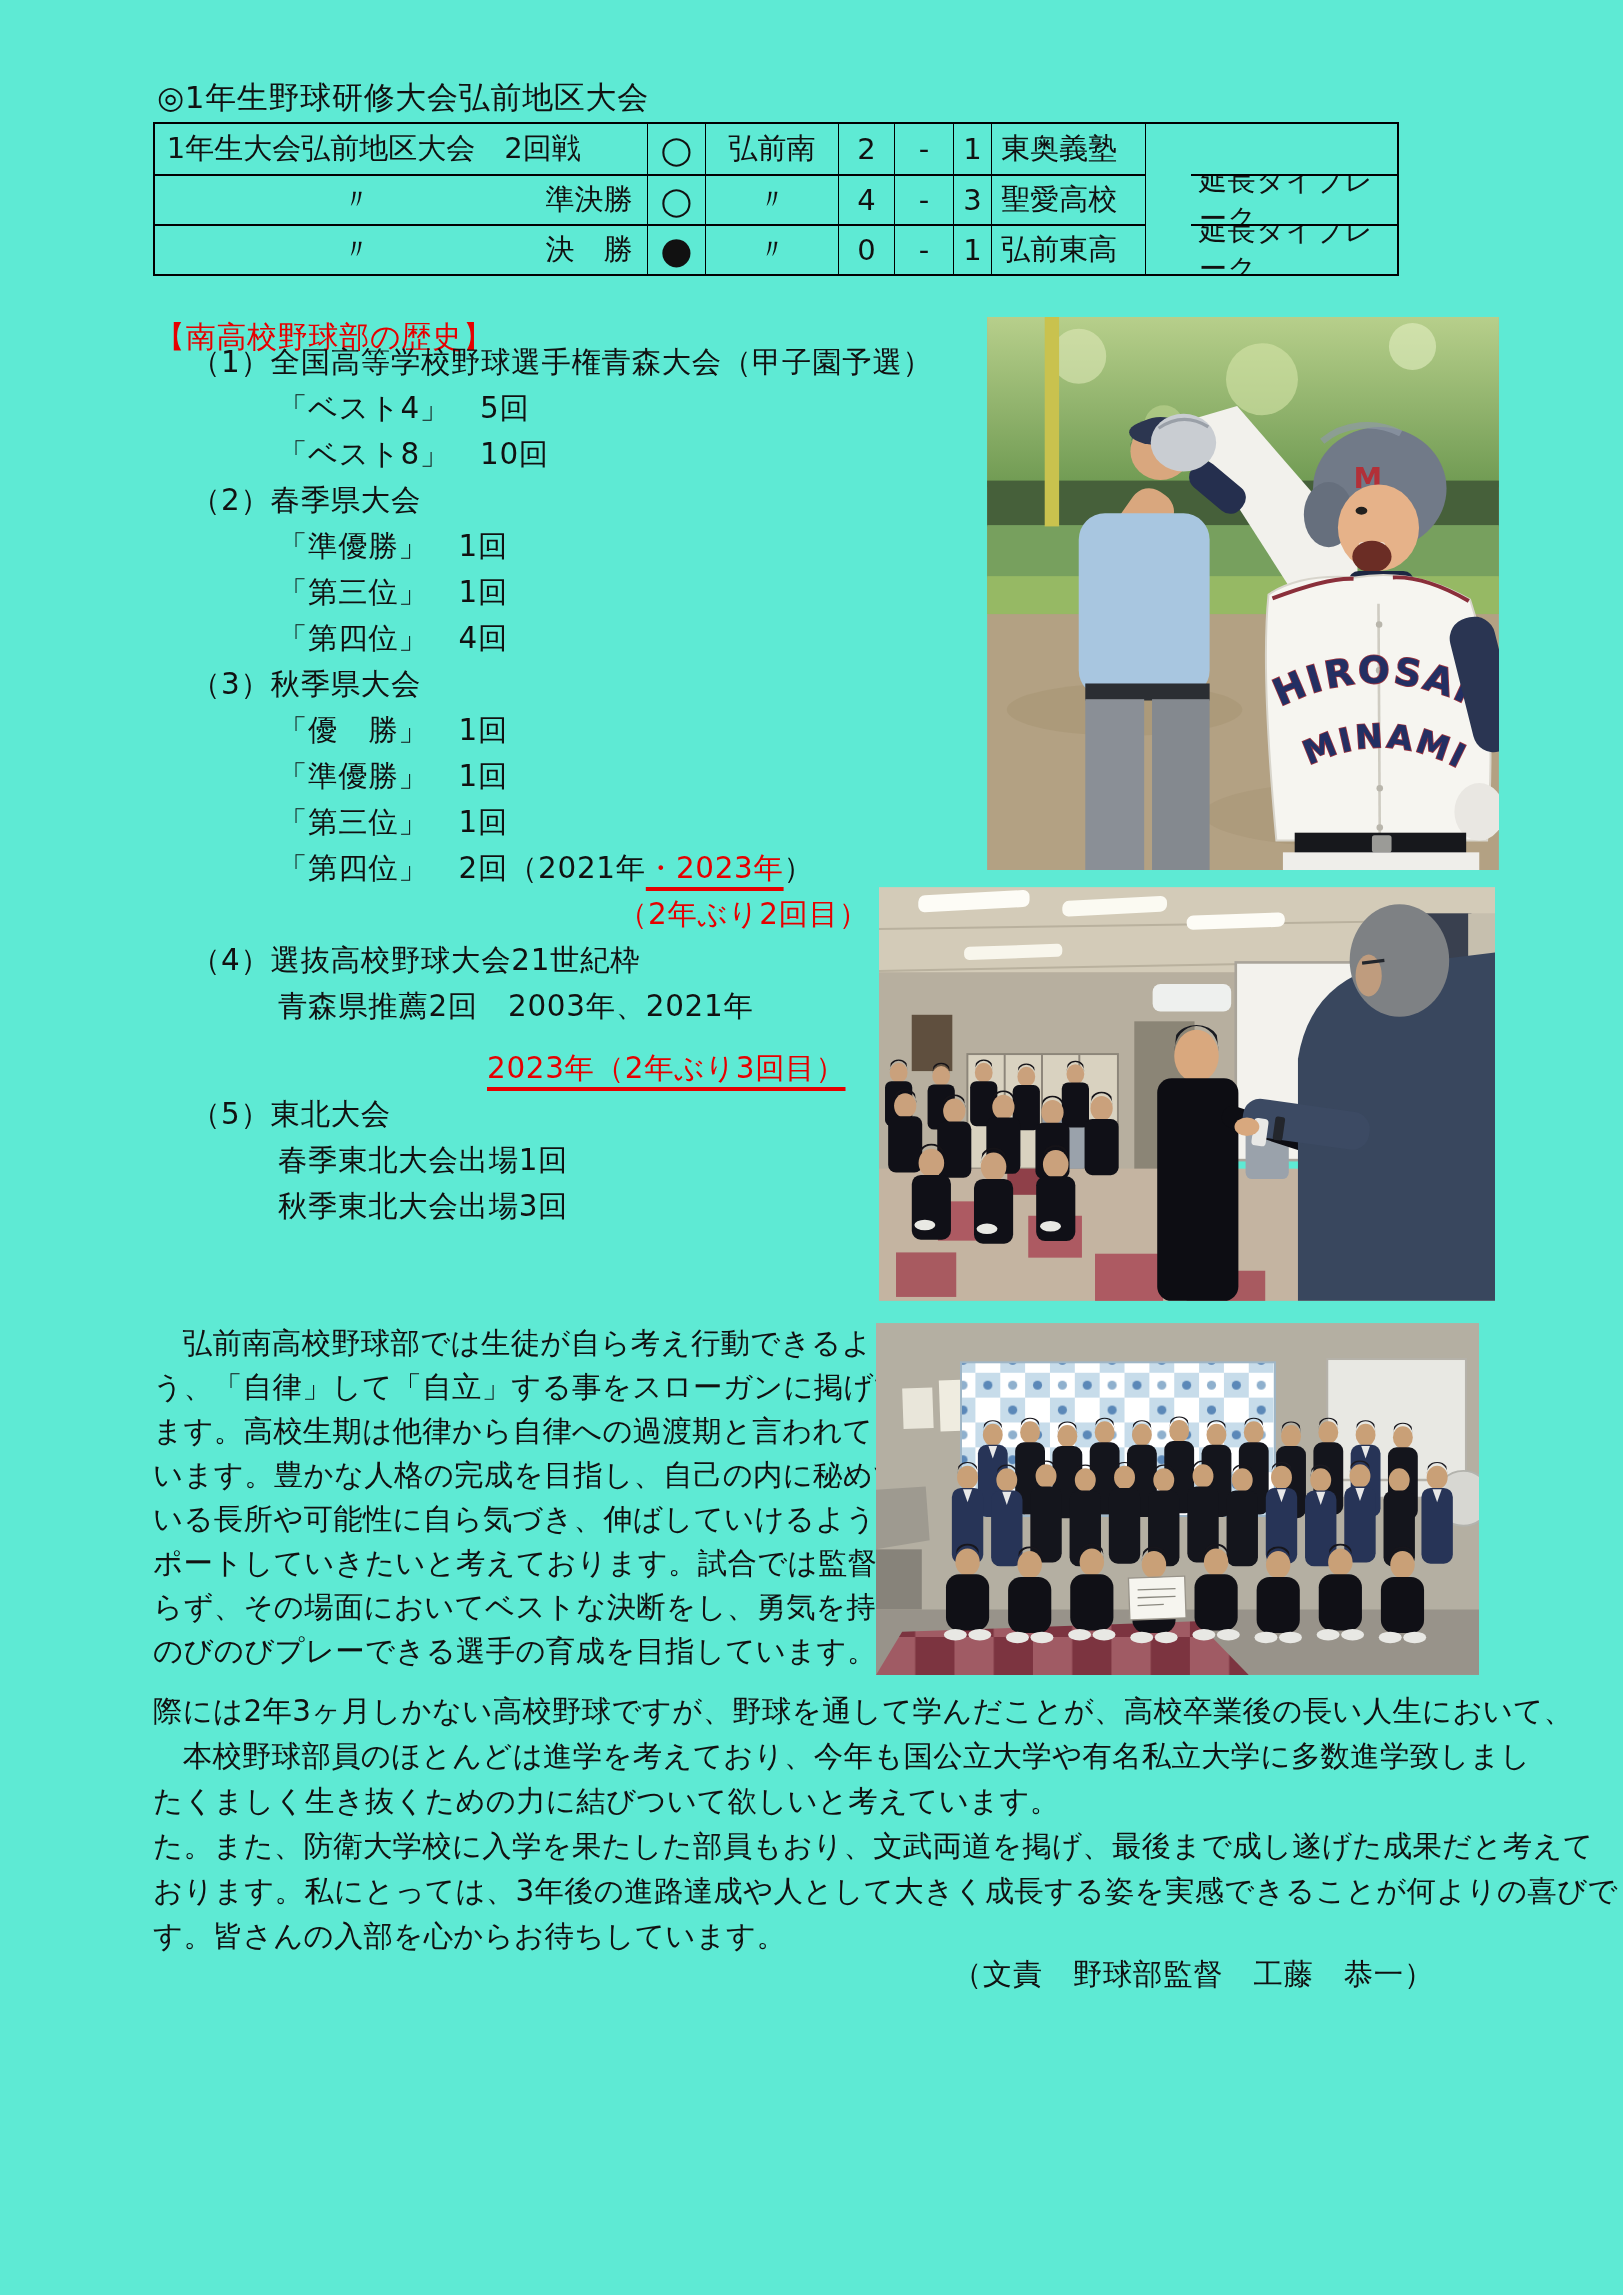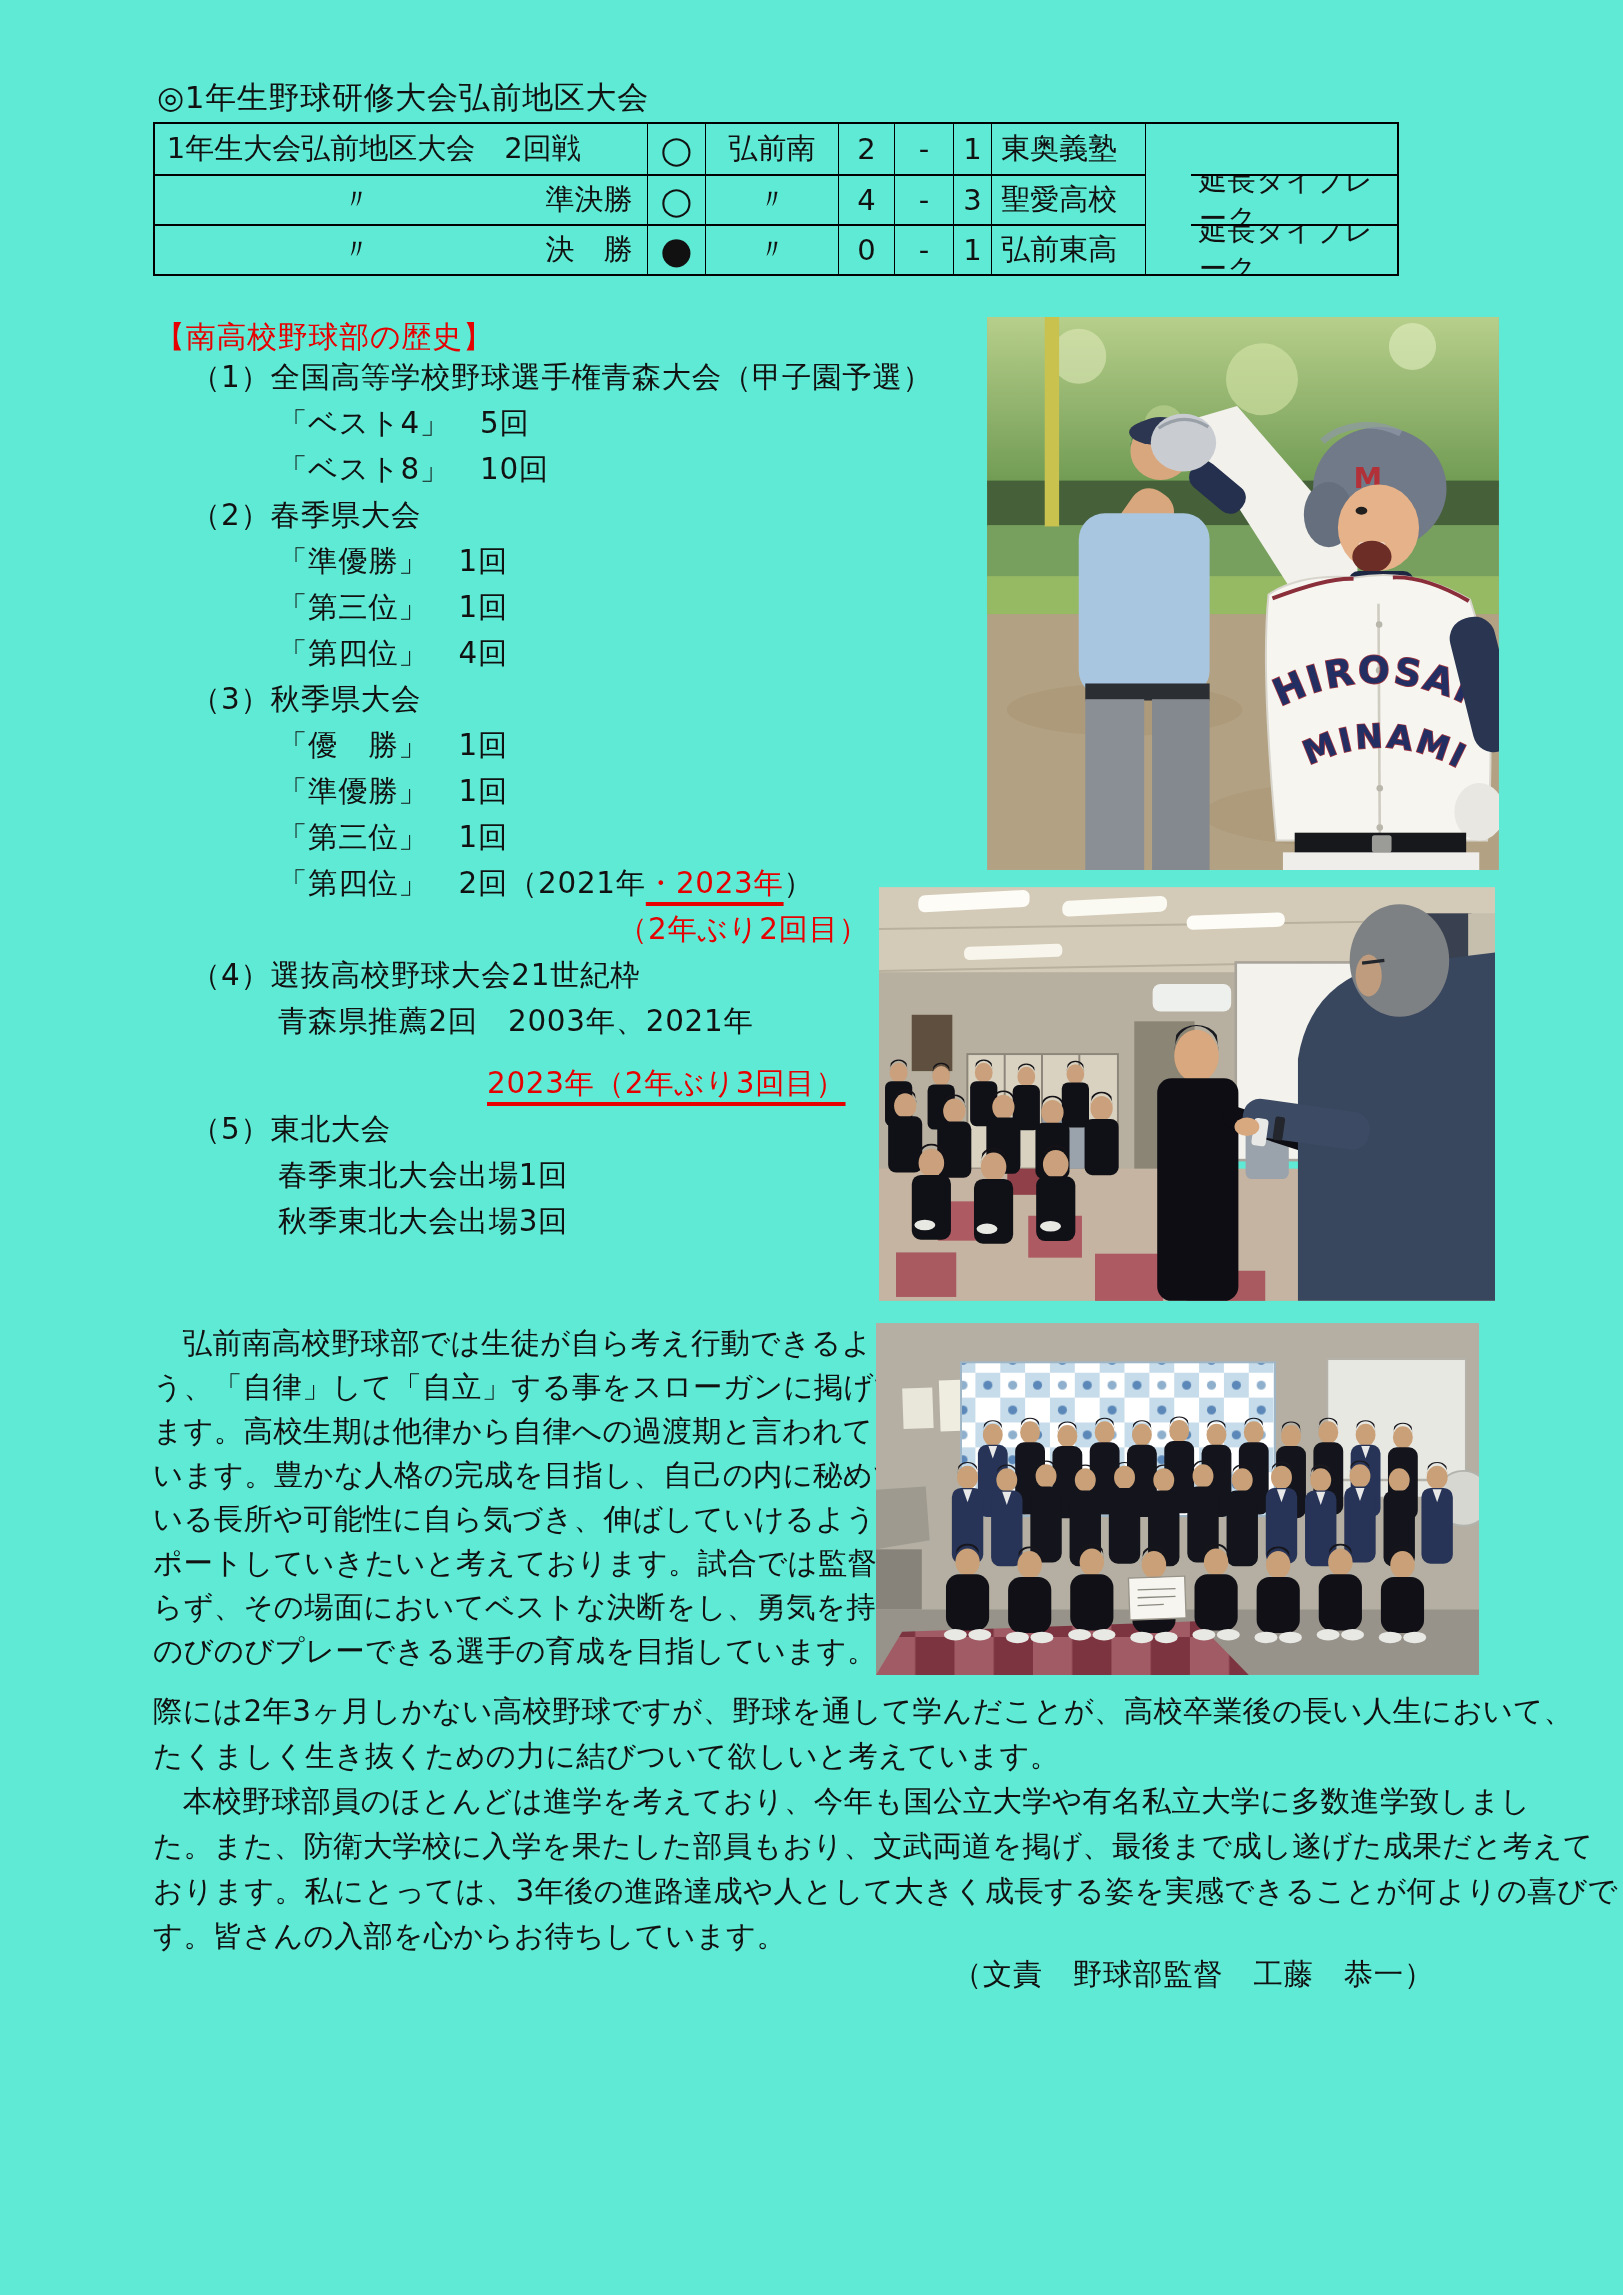--- a/index.html
+++ b/index.html
@@ -20,21 +20,21 @@
   .c-match .m-left{flex:1;text-align:center;}
   .c-match .m-right{text-align:right;}
   .c-center{justify-content:center;}
   .c-mark{justify-content:center;font-size:37px;}
   .c-left{padding-left:9.2px;}
   .c-note{padding-left:7.9px;font-size:28px;letter-spacing:0.7px;margin-left:45px;}
   
   .red{color:#e60000;}
   .sec-heading{left:155px;font-size:30px;letter-spacing:0.7px;}
   
-  .hlist{left:0;top:355px;width:1328px;}
+  .hlist{left:0;top:340px;width:1328px;}
   .hitem{height:46px;display:flex;align-items:center;font-size:29.4px;letter-spacing:0.7px;}
   .lv1{padding-left:191px;}
   .lv2{padding-left:278px;}
   .ind13{padding-left:618px;}
   .ind16{padding-left:487px;margin-top:16px;}
   .runder{text-decoration:underline;text-decoration-color:#e60000;
           text-decoration-thickness:3.9px;text-underline-offset:9.2px;}
   
   .rcol{left:153px;top:1322px;}
   .rcol .bline{height:44px;display:flex;align-items:center;font-size:29.4px;letter-spacing:0.3px;}
@@ -168,22 +168,22 @@
     <div class="bline nw">ます。高校生期は他律から自律への過渡期と言われて</div>
     <div class="bline nw">います。豊かな人格の完成を目指し、自己の内に秘めて</div>
     <div class="bline nw">いる長所や可能性に自ら気づき、伸ばしていけるようサ</div>
     <div class="bline nw">ポートしていきたいと考えております。試合では監督に頼</div>
     <div class="bline nw">らず、その場面においてベストな決断をし、勇気を持って</div>
     <div class="bline nw">のびのびプレーできる選手の育成を目指しています。実</div>
   </div>
 
   <div class="abs rwide">
     <div class="bline nw">際には2年3ヶ月しかない高校野球ですが、野球を通して学んだことが、高校卒業後の長い人生において、</div>
+    <div class="bline nw">　本校野球部員のほとんどは進学を考えており、今年も国公立大学や有名私立大学に多数進学致しまし</div>
     <div class="bline nw">たくましく生き抜くための力に結びついて欲しいと考えています。</div>
-    <div class="bline nw">　本校野球部員のほとんどは進学を考えており、今年も国公立大学や有名私立大学に多数進学致しまし</div>
     <div class="bline nw">た。また、防衛大学校に入学を果たした部員もおり、文武両道を掲げ、最後まで成し遂げた成果だと考えて</div>
     <div class="bline nw">おります。私にとっては、3年後の進路達成や人として大きく成長する姿を実感できることが何よりの喜びで</div>
     <div class="bline nw">す。皆さんの入部を心からお待ちしています。</div>
   </div>
 
   <div class="abs signature nw">（文責　野球部監督　工藤　恭一）</div>
 
   <svg class="abs photo" style="left:987px;top:317px;" width="512" height="553" viewBox="0 0 782 845">
     <defs>
       <linearGradient id="treeGrad" x1="0" y1="0" x2="0" y2="1">

